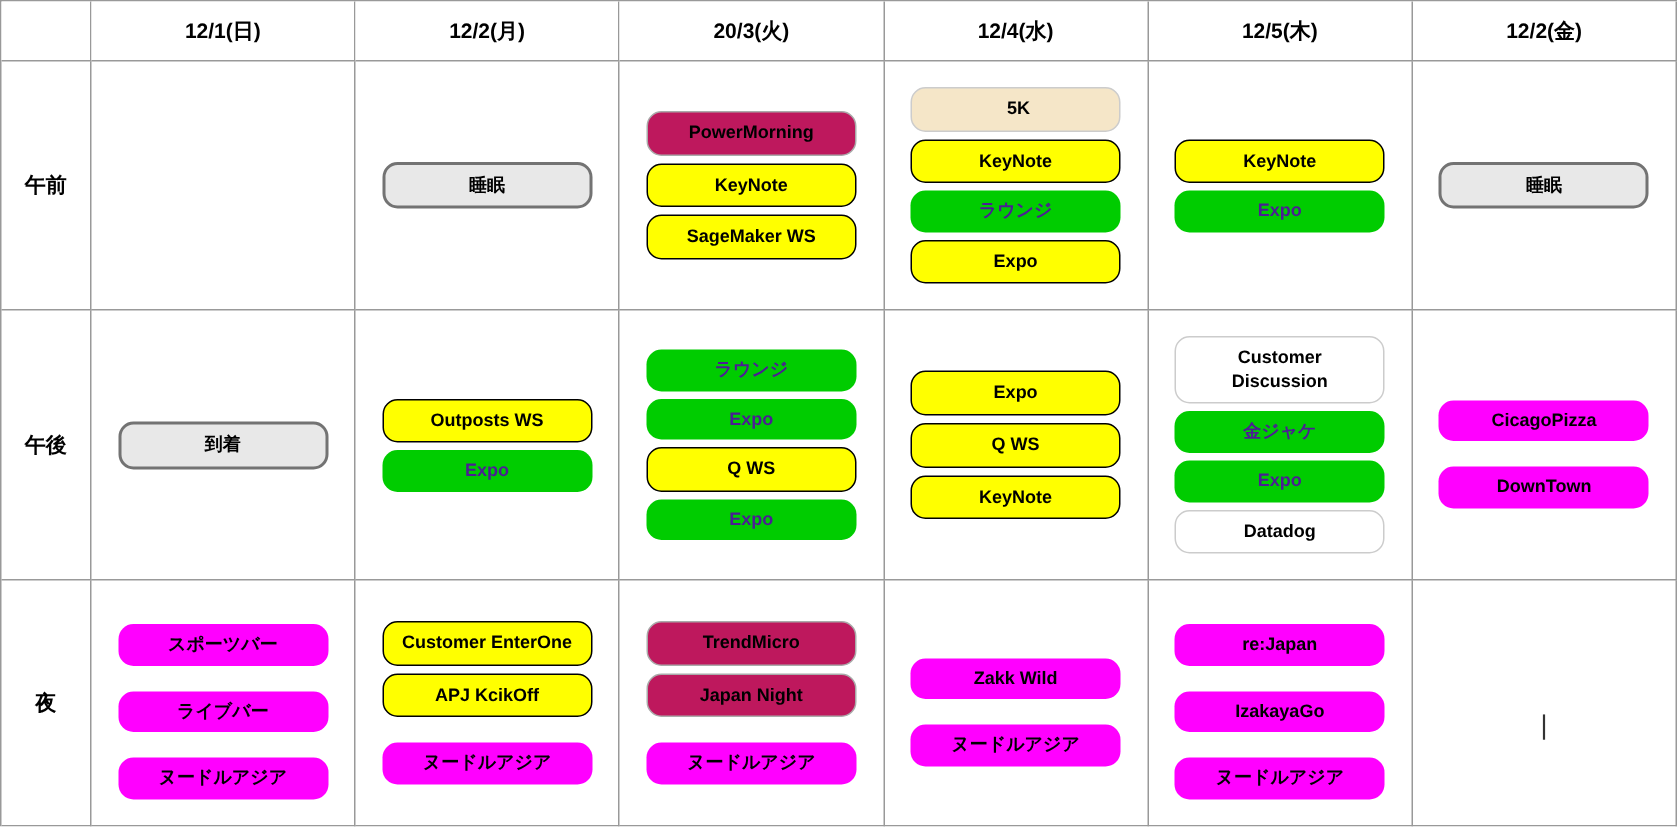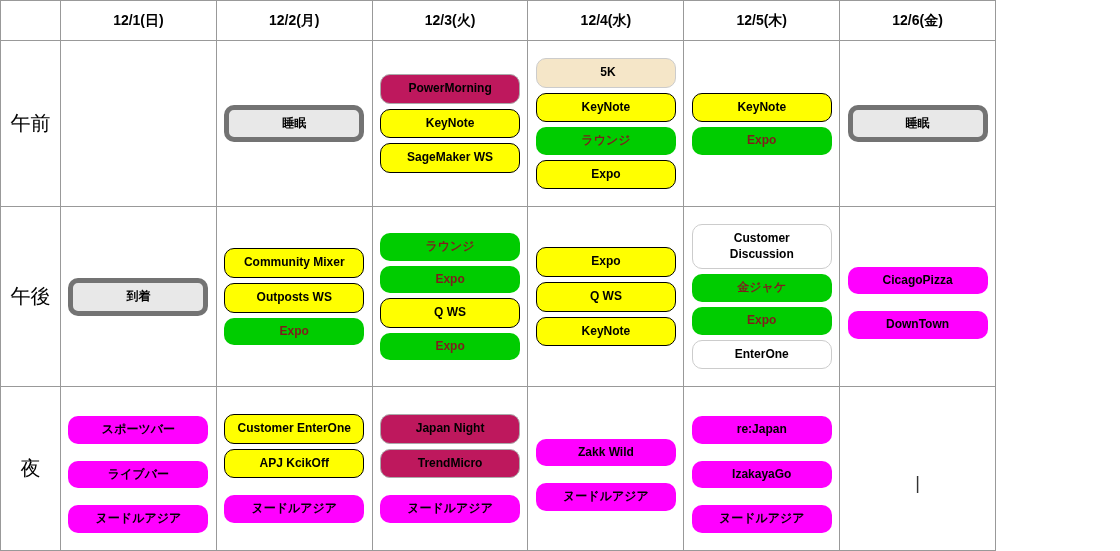--- a/index.html
+++ b/index.html
@@ -3,74 +3,74 @@
   <meta charset="utf-8">
   <style>
     * { box-sizing: border-box; margin: 0; padding: 0; }
     body { font-family: sans-serif; font-size: 13px; background: #fff; }
     .grid-container {
       display: grid;
       grid-template-columns: 60px repeat(6, 1fr);
       grid-template-rows: 40px repeat(3, auto);
       border-top: 1px solid #999;
       border-left: 1px solid #999;
-      width: 996px;
+      width: 1118px;
       min-height: 551px;
     }
     .cell {
       border-right: 1px solid #999;
       border-bottom: 1px solid #999;
       padding: 6px 4px;
       display: flex;
       flex-direction: column;
       align-items: center;
       justify-content: center;
       gap: 5px;
     }
     .header-cell {
       background: #fff;
       font-weight: bold;
       font-size: 14px;
       text-align: center;
     }
     .row-label {
-      font-size: 20px;
-      font-weight: normal;
+      font-size: 14px;
+      font-weight: bold;
       text-align: right;
     }
     .event-block {
       border-radius: 10px;
       padding: 6px 8px;
       text-align: center;
       font-size: 12px;
       font-weight: bold;
       width: 100%;
       max-width: 140px;
       line-height: 1.3;
     }
     .yellow { background: #ffff00; border: 1px solid #000000; }
-    .green { background: #00cc00; color: #7f1d1d; }
+    .green { background: #00cc00; color: #4c1d95; }
     .magenta { background: #ff00ff; color: #000; margin-top: 12px; }
     .white-bordered { background: #be185d; border: 1px solid #aaa; }
     .light-tan { background: #f5e6c8; border: 1px solid #ccc; padding-left: 12px; }
-    .light-gray { background: #e8e8e8; border: 5px solid #737373; }
+    .light-gray { background: #e8e8e8; border: 2px solid #737373; }
     .white-bg { background: #fff; border: 1px solid #ccc; text-align: center; }
   </style>
 </head>
 <body>
 
 <div class="grid-container">
 
   <div class="cell header-cell"></div>
   <div class="cell header-cell">12/1(日)</div>
   <div class="cell header-cell">12/2(月)</div>
-  <div class="cell header-cell">12/3(火)</div>
+  <div class="cell header-cell">20/3(火)</div>
   <div class="cell header-cell">12/4(水)</div>
   <div class="cell header-cell">12/5(木)</div>
-  <div class="cell header-cell">12/6(金)</div>
+  <div class="cell header-cell">12/2(金)</div>
 
   <div class="cell">
     <span class="row-label">午前</span>
   </div>
   <div class="cell"></div>
   <div class="cell" id="gozen-col2">
       <div class="event-block light-gray">睡眠</div>
     </div>
   <div class="cell" id="gozen-col3">
       <div class="event-block white-bordered">PowerMorning</div>
@@ -91,62 +91,61 @@
       <div class="event-block light-gray">睡眠</div>
     </div>
 
   <div class="cell">
     <span class="row-label">午後</span>
   </div>
   <div class="cell" id="gogo-col1">
       <div class="event-block light-gray">到着</div>
     </div>
   <div class="cell" id="gogo-col2">
-      <div class="event-block yellow">Community Mixer</div>
       <div class="event-block yellow">Outposts WS</div>
       <div class="event-block green">Expo</div>
     </div>
   <div class="cell" id="gogo-col3">
       <div class="event-block green">ラウンジ</div>
       <div class="event-block green">Expo</div>
       <div class="event-block yellow">Q WS</div>
       <div class="event-block green">Expo</div>
     </div>
   <div class="cell" id="gogo-col4">
       <div class="event-block yellow">Expo</div>
       <div class="event-block yellow">Q WS</div>
       <div class="event-block yellow">KeyNote</div>
     </div>
   <div class="cell" id="gogo-col5">
       <div class="event-block white-bg">Customer Discussion</div>
       <div class="event-block green">金ジャケ</div>
       <div class="event-block green">Expo</div>
-      <div class="event-block white-bg">EnterOne</div>
+      <div class="event-block white-bg">Datadog</div>
     </div>
   <div class="cell" id="gogo-col6">
       <div class="event-block magenta">CicagoPizza</div>
       <div class="event-block magenta">DownTown</div>
     </div>
 
   <div class="cell">
     <span class="row-label">夜</span>
   </div>
   <div class="cell" id="yoru-col1">
       <div class="event-block magenta">スポーツバー</div>
       <div class="event-block magenta">ライブバー</div>
       <div class="event-block magenta">ヌードルアジア</div>
     </div>
   <div class="cell" id="yoru-col2">
       <div class="event-block yellow">Customer EnterOne</div>
       <div class="event-block yellow">APJ KcikOff</div>
       <div class="event-block magenta">ヌードルアジア</div>
     </div>
   <div class="cell" id="yoru-col3">
+      <div class="event-block white-bordered">TrendMicro</div>
       <div class="event-block white-bordered">Japan Night</div>
-      <div class="event-block white-bordered">TrendMicro</div>
       <div class="event-block magenta">ヌードルアジア</div>
     </div>
   <div class="cell" id="yoru-col4">
       <div class="event-block magenta">Zakk Wild</div>
       <div class="event-block magenta">ヌードルアジア</div>
     </div>
   <div class="cell" id="yoru-col5">
       <div class="event-block magenta">re:Japan</div>
       <div class="event-block magenta">IzakayaGo</div>
       <div class="event-block magenta">ヌードルアジア</div>

